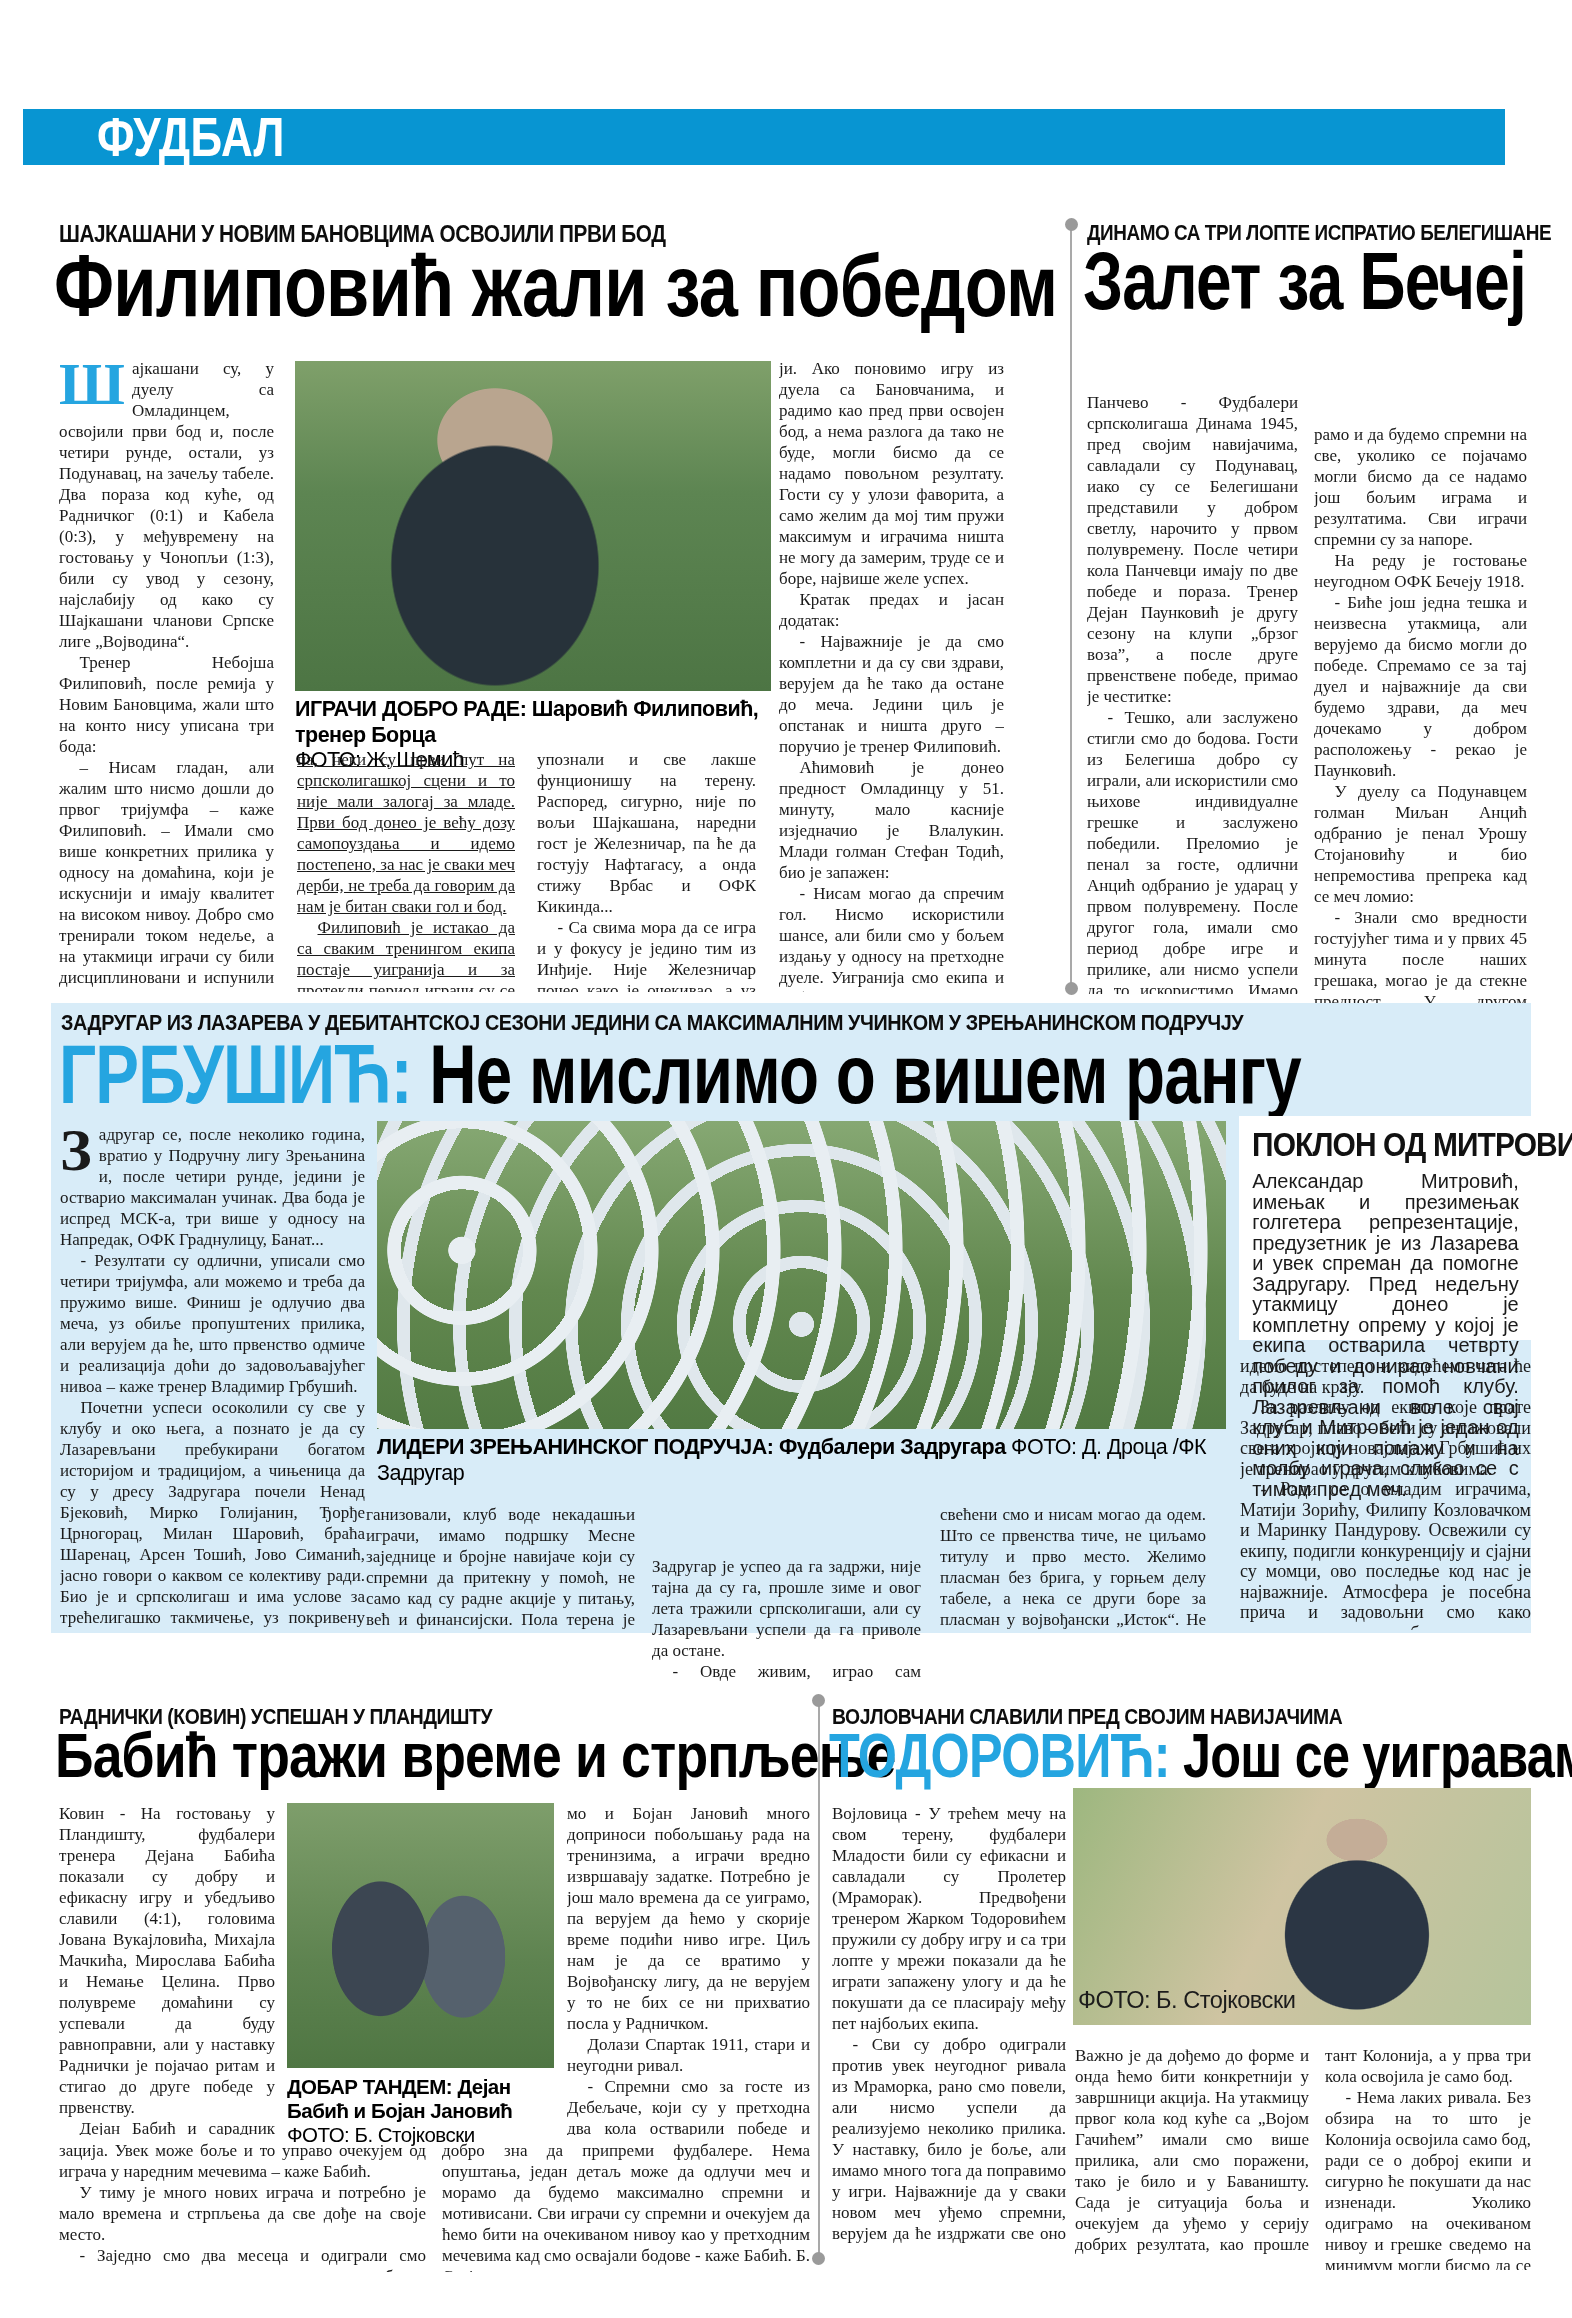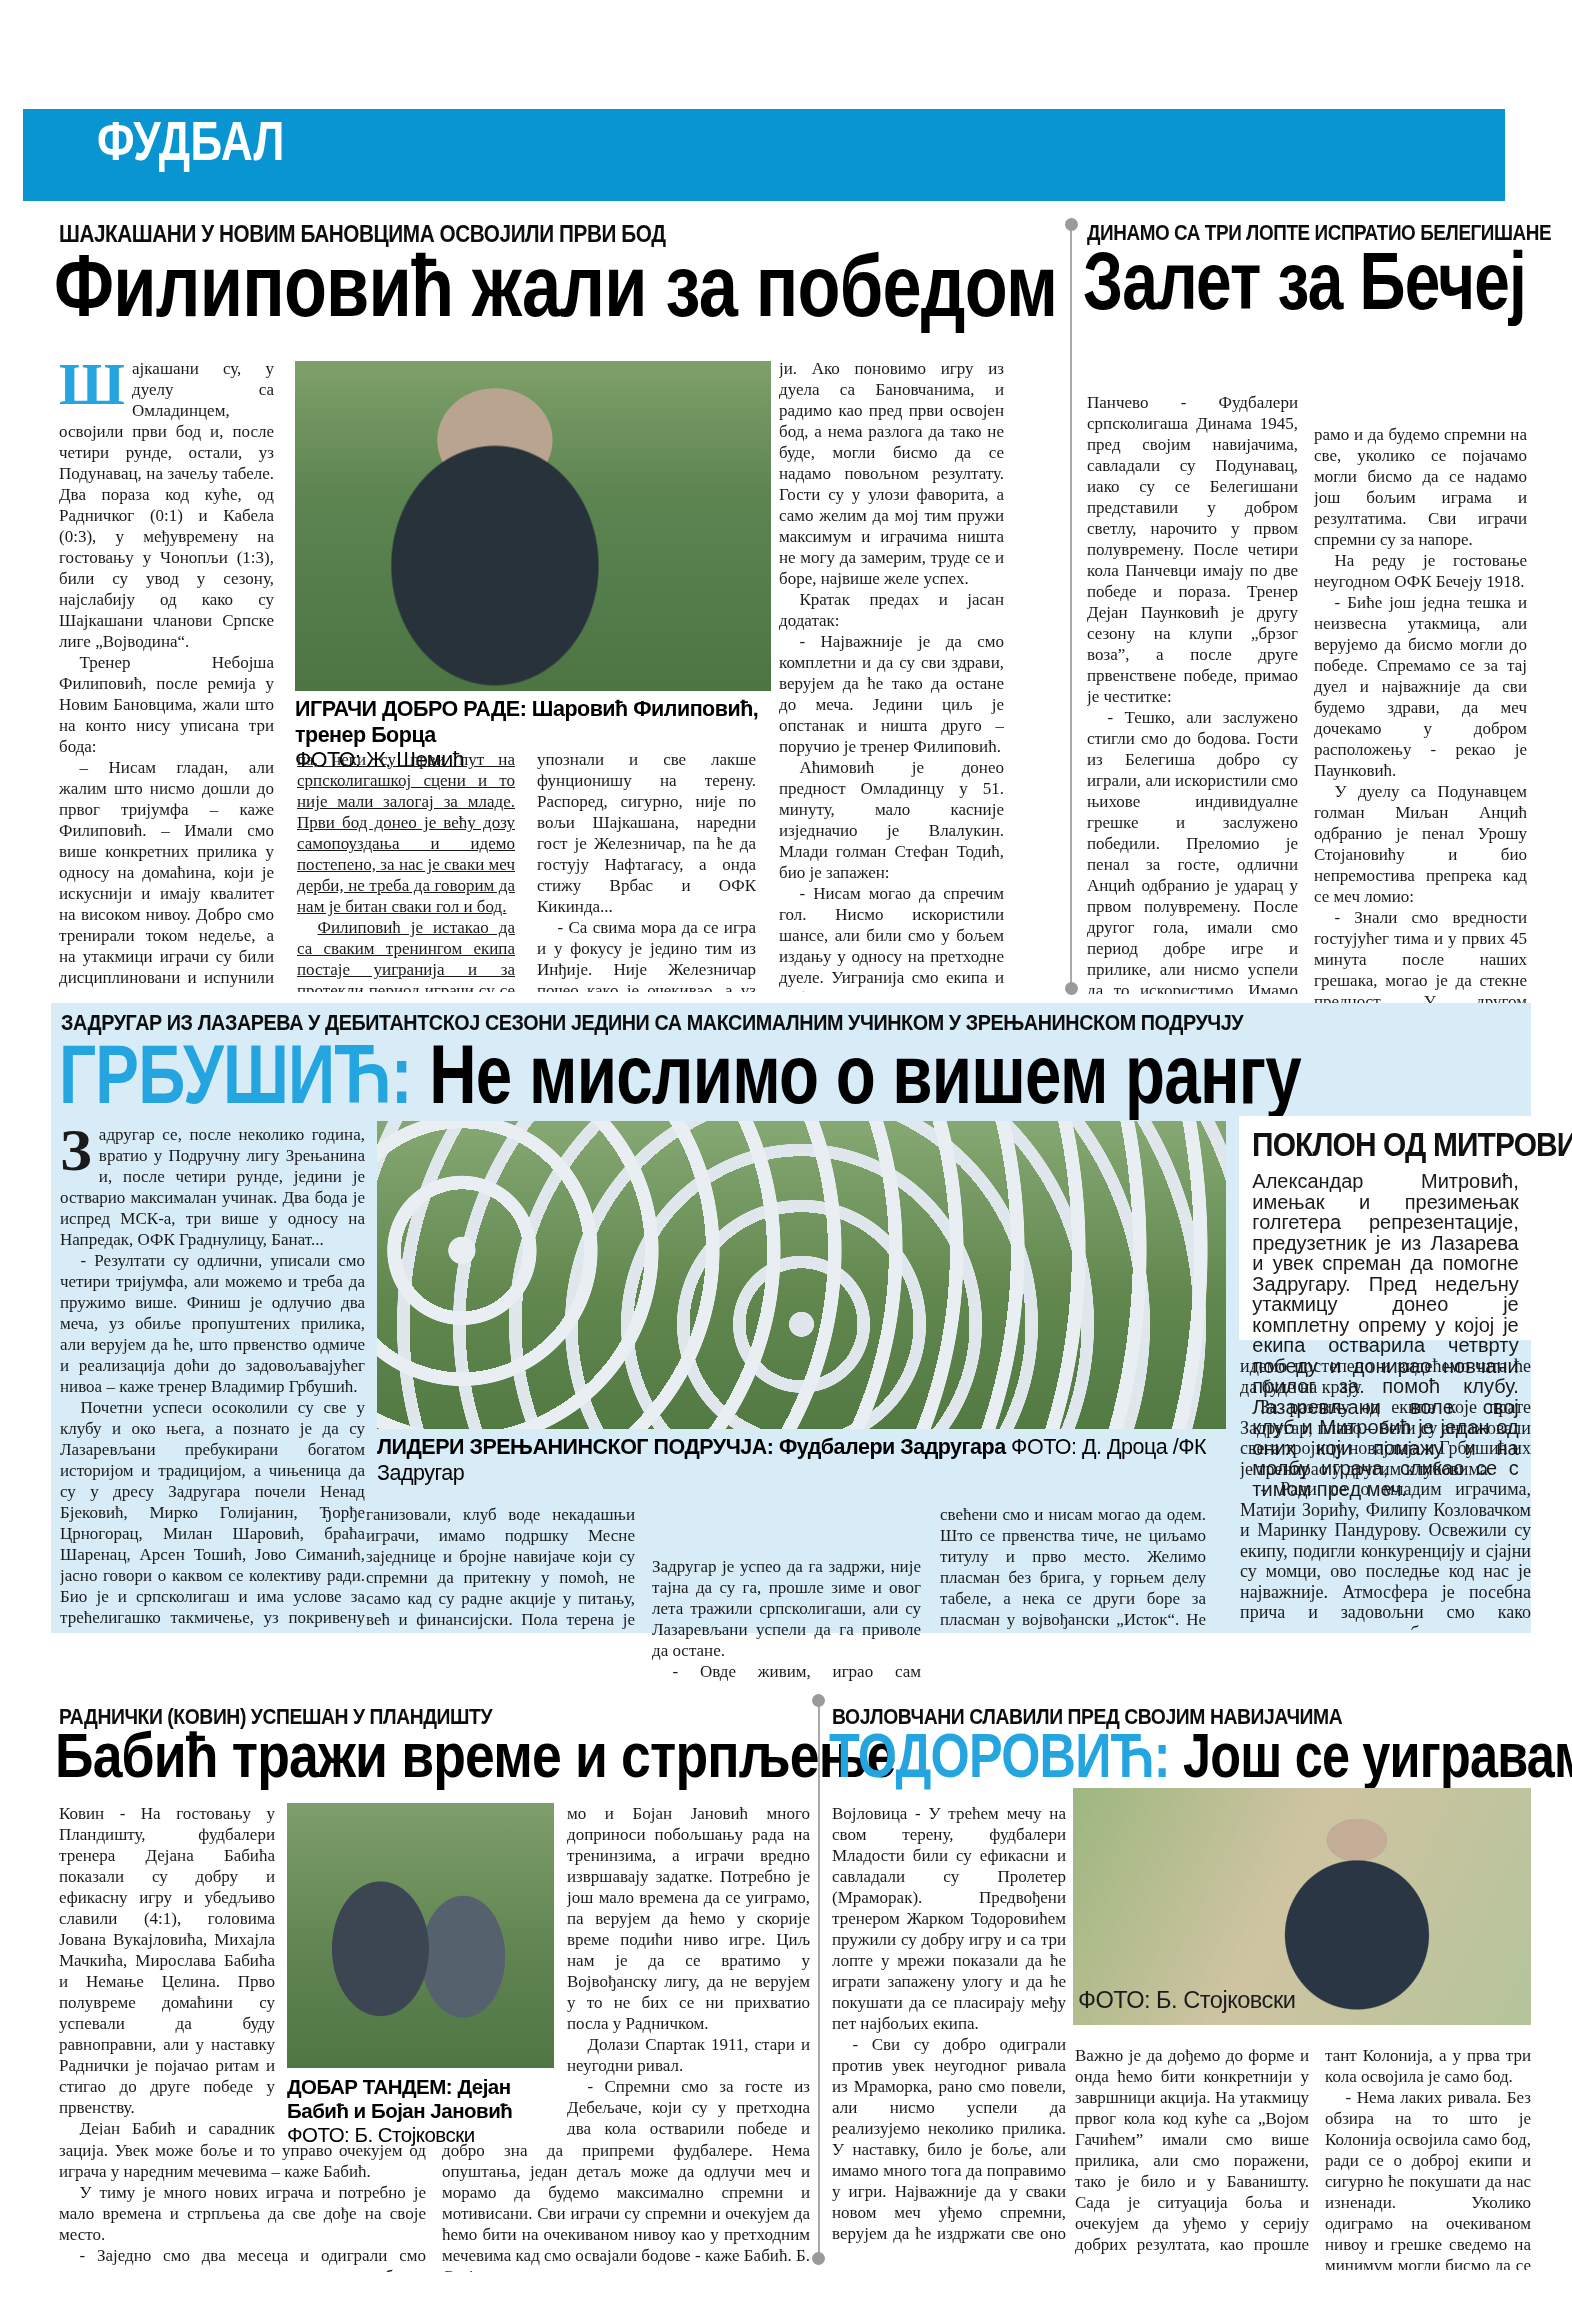--- a/index.html
+++ b/index.html
@@ -4,21 +4,21 @@
 <style>
   html,body{margin:0;padding:0;background:#ffffff;}
   body{width:1573px;height:2319px;position:relative;font-family:"Liberation Serif",serif;color:#1a1a1a;}
   .abs{position:absolute;}
   
   .pagehead{position:absolute;left:60px;top:125px;display:flex;align-items:center;gap:11.3px;}
   .pagenum{font-family:"Liberation Sans",sans-serif;font-weight:bold;font-size:32px;letter-spacing:-1px;}
   .sq{width:14px;height:14px;background:#262626;display:inline-block;}
   .dateline{font-family:"Liberation Sans",sans-serif;font-size:24px;letter-spacing:-1px;white-space:nowrap;transform:scaleX(.92);transform-origin:left center;}
   .dateline b{font-weight:bold;}
-  .sectionbar{position:absolute;left:23px;top:109px;width:1482px;height:92px;background:#0895d2;display:flex;align-items:flex-start;}
+  .sectionbar{position:absolute;left:23px;top:109px;width:1482px;height:56px;background:#0895d2;display:flex;align-items:center;}
   .sectiontitle{color:#fff;font-family:"Liberation Sans",sans-serif;font-weight:bold;font-size:55px;margin-left:74px;transform:scaleX(.8);transform-origin:left center;letter-spacing:0.5px;}
   
   .kicker{font-family:"Liberation Sans",sans-serif;font-weight:bold;font-size:23.6px;letter-spacing:-0.5px;transform:scaleX(.88);transform-origin:left center;white-space:nowrap;color:#0d0d0d;}
   .headline{font-family:"Liberation Sans",sans-serif;font-weight:bold;color:#000;white-space:nowrap;transform-origin:left center;letter-spacing:-1px;}
   .accent{color:#25a5e0;}
   
   .col{font-size:17px;line-height:21px;text-align:justify;overflow:hidden;}
   .col p{margin:0;text-indent:20.5px;}
   .col p:first-child{text-indent:0;}
   .dropcap{float:left;font-weight:bold;font-size:60px;line-height:47px;padding-right:7.2px;padding-top:3.1px;font-family:"Liberation Serif",serif;}

